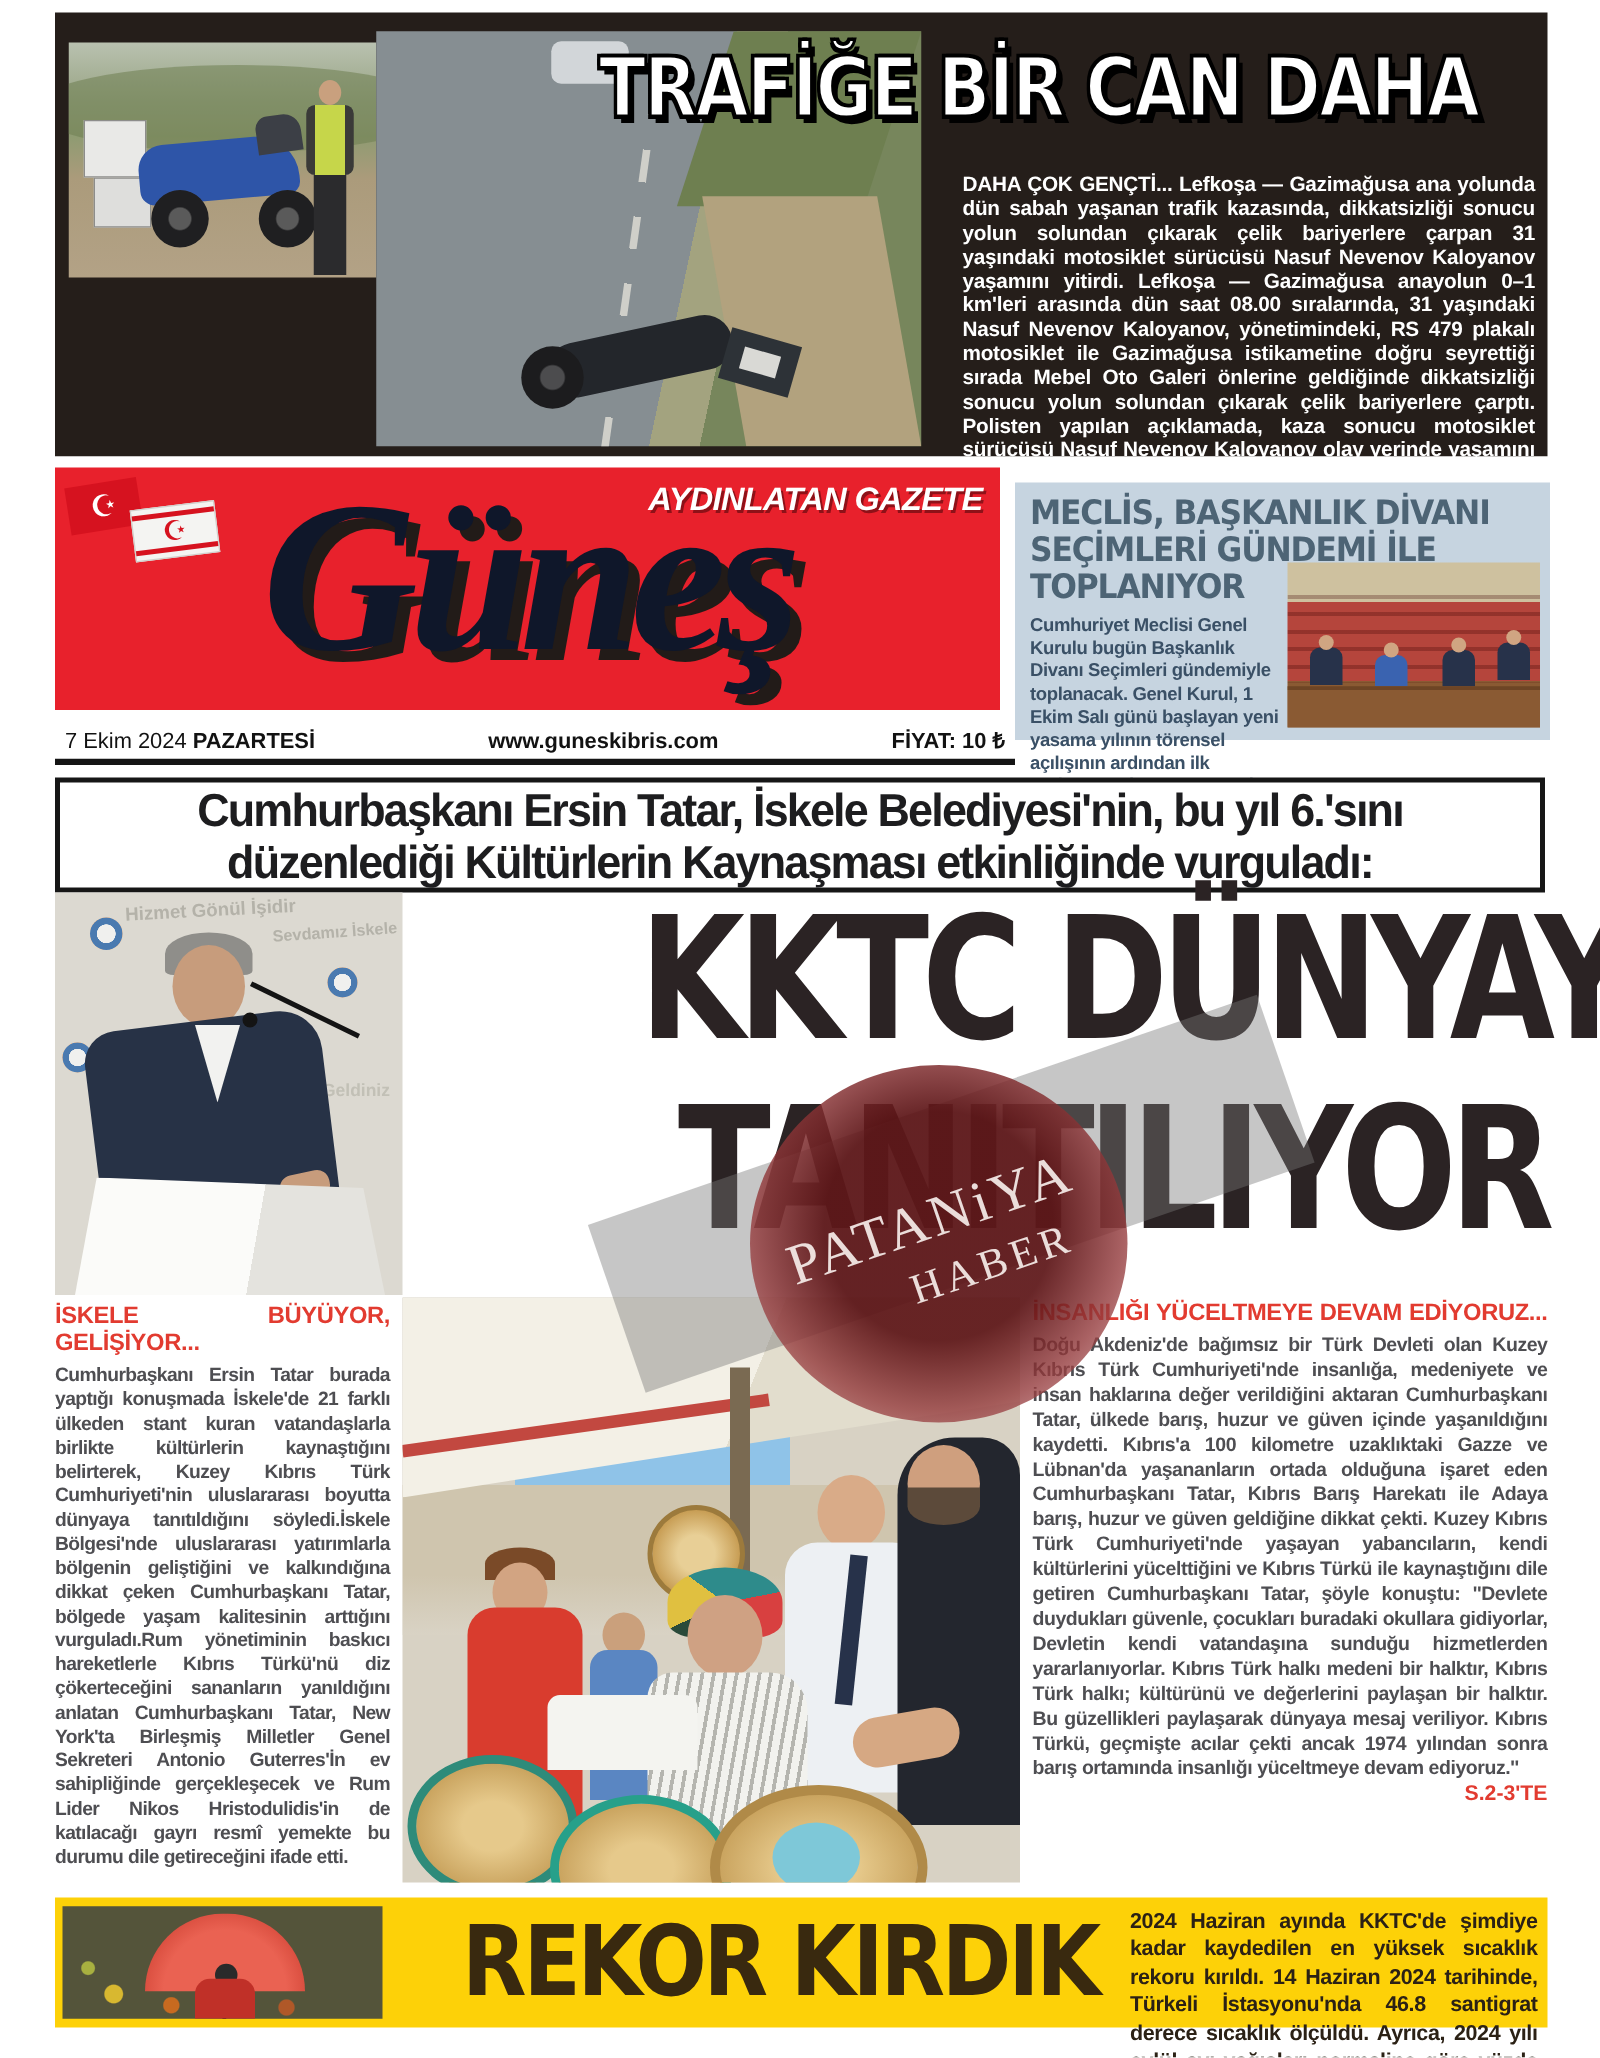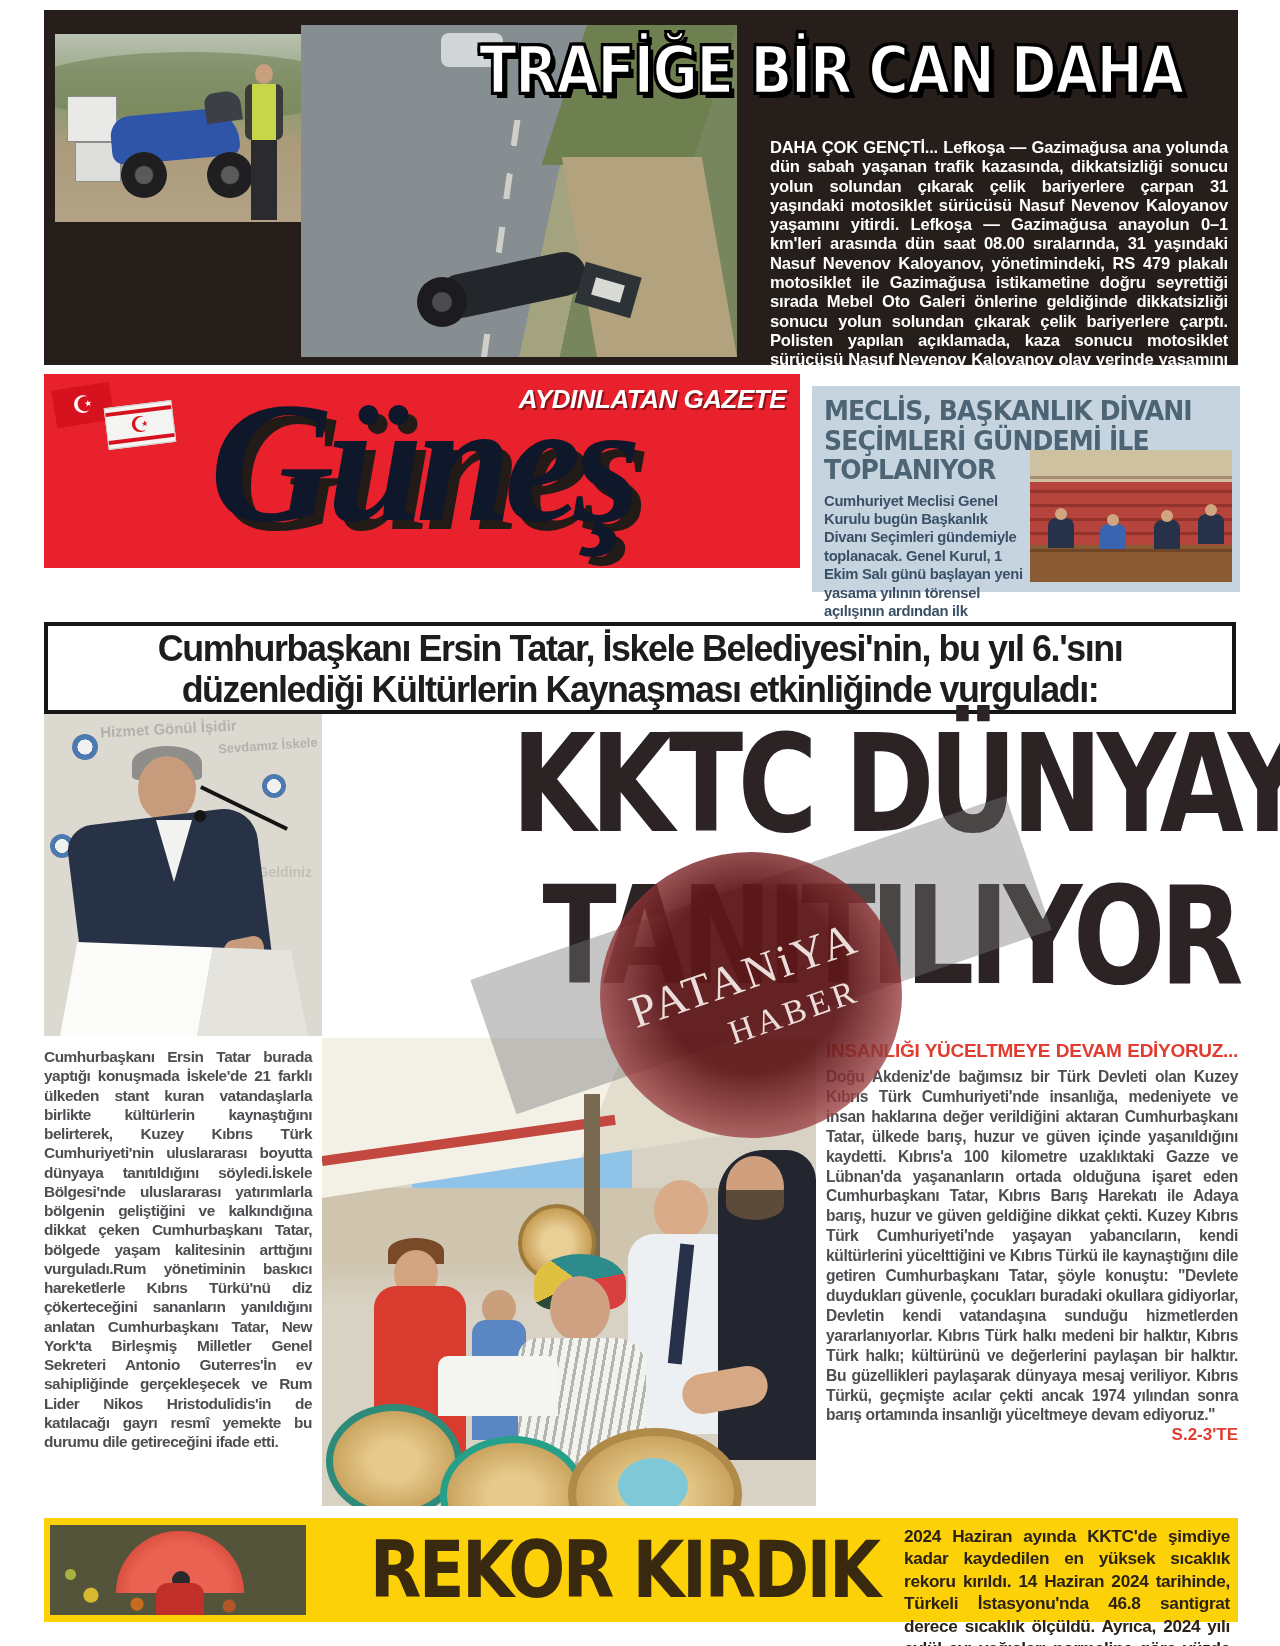--- a/index.html
+++ b/index.html
@@ -217,20 +217,25 @@
     <div class="abs flag flag-tr">☪</div>
     <div class="abs flag flag-trnc">
       <div class="trnc-stripe" style="top:4px"></div>
       <div class="trnc-stripe" style="bottom:4px"></div>
       ☪
     </div>
     <div class="abs mh-tagline">AYDINLATAN GAZETE</div>
     <div class="abs mh-logo">Güneş</div>
   </div>
 
+  <div class="abs datestrip">
+    <span><span>7 Ekim 2024</span> <span class="ds-b">PAZARTESİ</span></span>
+    <span class="ds-b">www.guneskibris.com</span>
+    <span class="ds-b">FİYAT: 10 ₺</span>
+  </div>
 
   <div class="abs bluebox">
     <div class="bb-title">MECLİS, BAŞKANLIK DİVANI SEÇİMLERİ GÜNDEMİ İLE TOPLANIYOR</div>
     <div class="bb-body">Cumhuriyet Meclisi Genel Kurulu bugün Başkanlık Divanı Seçimleri gündemiyle toplanacak. Genel Kurul, 1 Ekim Salı günü başlayan yeni yasama yılının törensel açılışının ardından ilk toplantısını bugün yapacak.</div>
     <div class="abs bb-photo">
       <div class="abs bb-rows"></div>
       <div class="bb-man" style="left:18px;top:68px"></div>
       <div class="bb-man" style="left:70px;top:74px;background:#3a63b0"></div>
       <div class="bb-man" style="left:124px;top:70px"></div>
       <div class="bb-man" style="left:168px;top:64px"></div>
@@ -266,20 +271,21 @@
   </div>
 
   <div class="abs wm-band"></div>
   <div class="abs wm-circle"></div>
   <div class="abs wm-text">
     <span class="wm-l1">PATANiYA</span>
     <span class="wm-l2">HABER</span>
   </div>
 
   <div class="abs col col-left">
+    <div class="col-kicker">İSKELE BÜYÜYOR, GELİŞİYOR...</div>
     <div class="col-body">Cumhurbaşkanı Ersin Tatar burada yaptığı konuşmada İskele'de 21 farklı ülkeden stant kuran vatandaşlarla birlikte kültürlerin kaynaştığını belirterek, Kuzey Kıbrıs Türk Cumhuriyeti'nin uluslararası boyutta dünyaya tanıtıldığını söyledi.İskele Bölgesi'nde uluslararası yatırımlarla bölgenin geliştiğini ve kalkındığına dikkat çeken Cumhurbaşkanı Tatar, bölgede yaşam kalitesinin arttığını vurguladı.Rum yönetiminin baskıcı hareketlerle Kıbrıs Türkü'nü diz çökerteceğini sananların yanıldığını anlatan Cumhurbaşkanı Tatar, New York'ta Birleşmiş Milletler Genel Sekreteri Antonio Guterres'İn ev sahipliğinde gerçekleşecek ve Rum Lider Nikos Hristodulidis'in de katılacağı gayrı resmî yemekte bu durumu dile getireceğini ifade etti.</div>
   </div>
 
   <div class="abs photo-market">
     <div class="abs mk-sky"></div>
     <div class="abs mk-bg"></div>
     <div class="abs mk-canopy"></div>
     <div class="abs mk-bar"></div>
     <div class="abs mk-pole"></div>
     <div class="abs mk-basketwall"></div>

